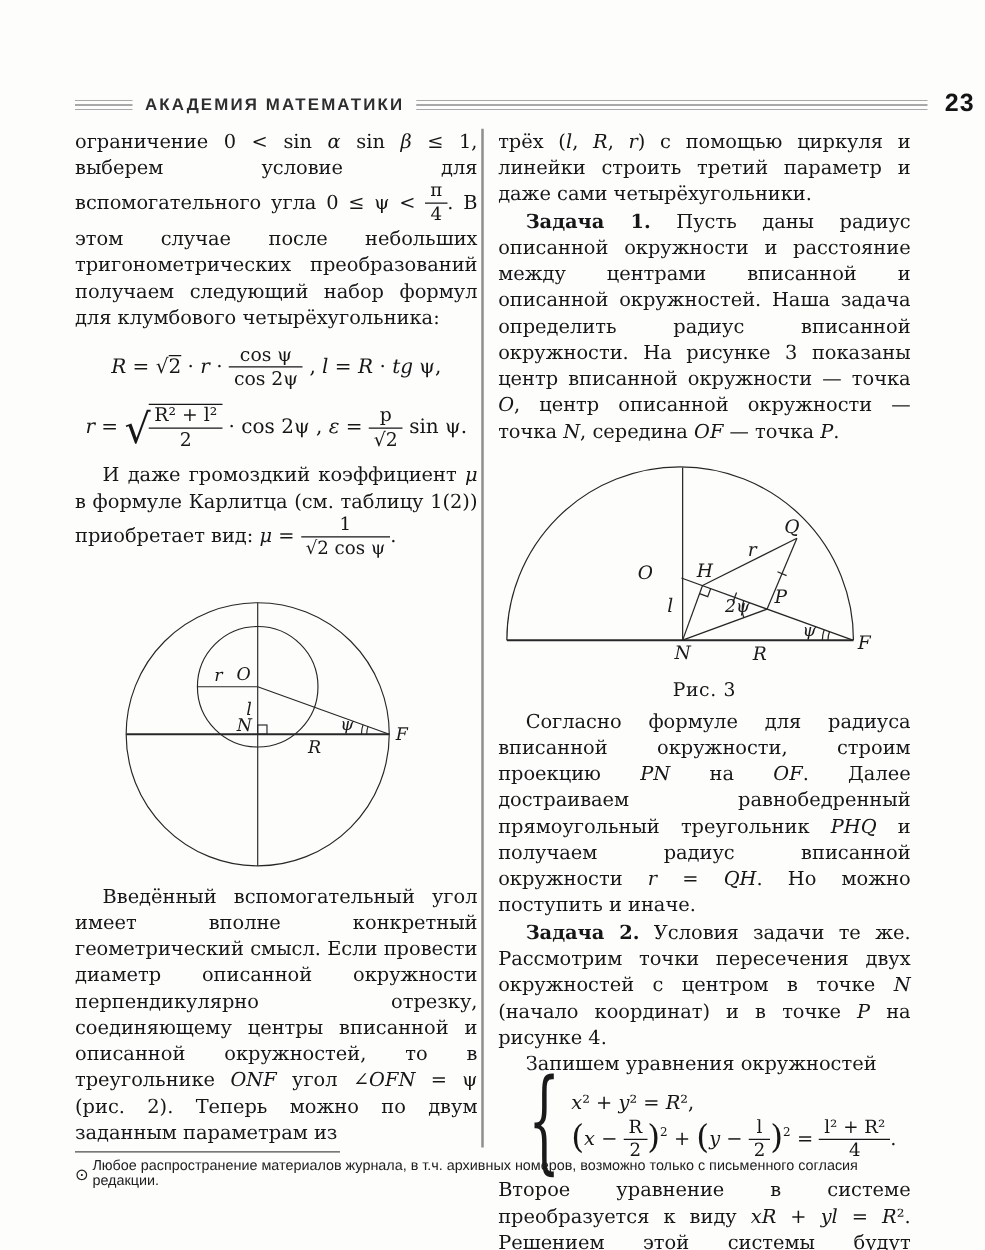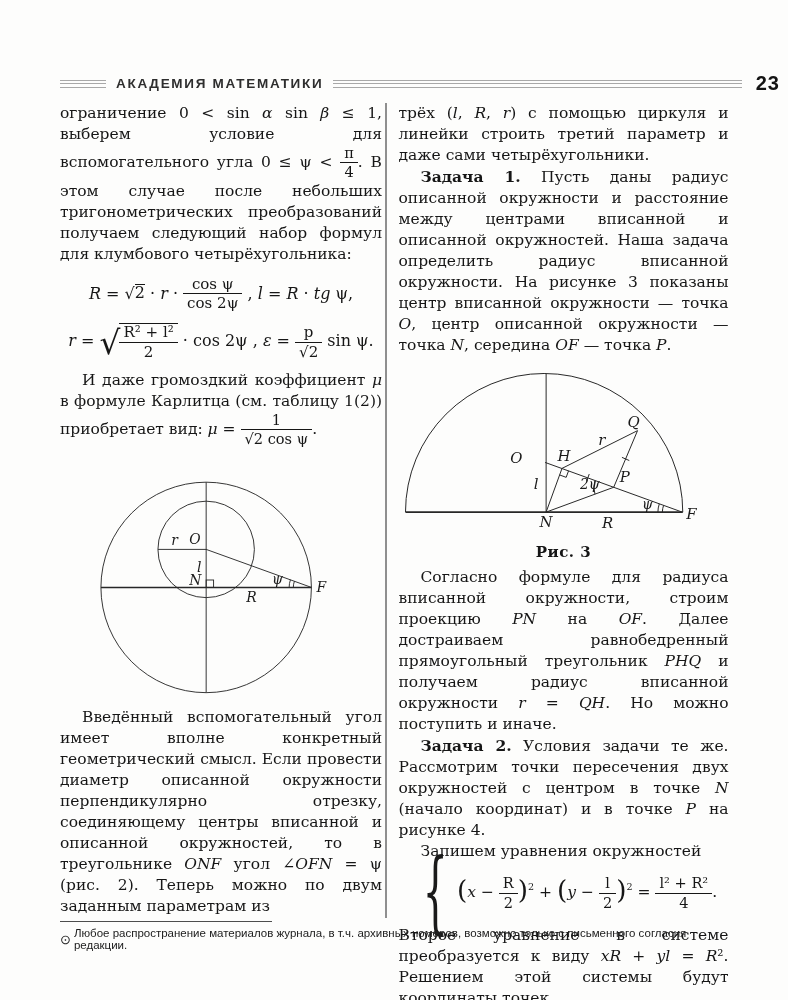--- a/index.html
+++ b/index.html
@@ -29,21 +29,21 @@
   .sup{vertical-align:0.7em;font-size:0.62em;line-height:0;}
   .frac{display:inline-block;vertical-align:middle;text-align:center;line-height:1.12;font-size:0.94em;text-indent:0;}
   .frac .num{display:block;border-bottom:1px solid #161616;padding:0 4px 1px;}
   .frac .den{display:block;padding:1px 4px 0;}
   .ovl{display:inline-block;border-top:1.2px solid #161616;line-height:1.05;}
   .ovt{border-top:1.3px solid #161616;}
   .rad{font-size:2.05em;line-height:0;vertical-align:-0.24em;margin-right:-1px;}
   .formula{text-align:center;font-size:16px;margin:11px 0 9px;line-height:1;}
 
   .figure{margin:15px 0 6px;text-align:center;}
-  .figcap{font-size:15px;font-weight:700;margin-top:7px;letter-spacing:0.5px;}
+  .figcap{font-size:15px;font-weight:400;margin-top:7px;letter-spacing:0.5px;}
   svg .stroke{stroke:#272727;fill:none;stroke-width:1;}
   svg .thick{stroke-width:1.6;}
   .lbl{font-family:"DejaVu Serif",serif;font-style:italic;font-size:15px;fill:#1a1a1a;}
   .lbl.small{font-size:14px;}
 
   .system{display:flex;align-items:center;margin:8px 0 9px 24px;font-size:15.5px;}
   .brace{display:inline-block;font-size:40px;transform:scaleY(2.25);transform-origin:50% 55%;
          margin-right:9px;color:#1a1a1a;font-weight:400;}
   .sysrow{margin:3px 0;}
   .lp,.rp{font-size:1.7em;vertical-align:-0.1em;line-height:0;font-weight:300;}
@@ -143,20 +143,21 @@
         <div class="figcap">Рис. 3</div>
       </div>
 
       <p class="para"><span>Согласно формуле для радиуса вписанной окружности, строим проекцию </span><span class="i">PN</span><span> на </span><span class="i">OF</span><span>. Далее достраиваем равнобедренный прямоугольный треугольник </span><span class="i">PHQ</span><span> и получаем радиус вписанной окружности </span><span class="i">r</span><span> = </span><span class="i">QH</span><span>. Но можно поступить и иначе.</span></p>
       <p class="para"><span class="b">Задача 2.</span><span> Условия задачи те же. Рассмотрим точки пересечения двух окружностей с центром в точке </span><span class="i">N</span><span> (начало координат) и в точке </span><span class="i">P</span><span> на рисунке 4.</span></p>
       <p class="para"><span>Запишем уравнения окружностей</span></p>
 
       <div class="system">
         <span class="brace">{</span>
         <div>
+          <div class="sysrow"><span class="i">x</span><span>² + </span><span class="i">y</span><span>² = </span><span class="i">R</span><span>²,</span></div>
           <div class="sysrow"><span class="lp">(</span><span class="i">x</span><span> − </span><span class="frac"><span class="num">R</span><span class="den">2</span></span><span class="rp">)</span><span class="sup">2</span><span> + </span><span class="lp">(</span><span class="i">y</span><span> − </span><span class="frac"><span class="num">l</span><span class="den">2</span></span><span class="rp">)</span><span class="sup">2</span><span> = </span><span class="frac"><span class="num">l² + R²</span><span class="den">4</span></span><span>.</span></div>
         </div>
       </div>
 
       <p class="para noindent"><span>Второе уравнение в системе преобразуется к виду </span><span class="i">xR</span><span> + </span><span class="i">yl</span><span> = </span><span class="i">R</span><span>². Решением этой системы будут координаты точек </span></p>
     </div>
   </div>
 
   <div class="ftr">
     <div class="fnrule"></div>

